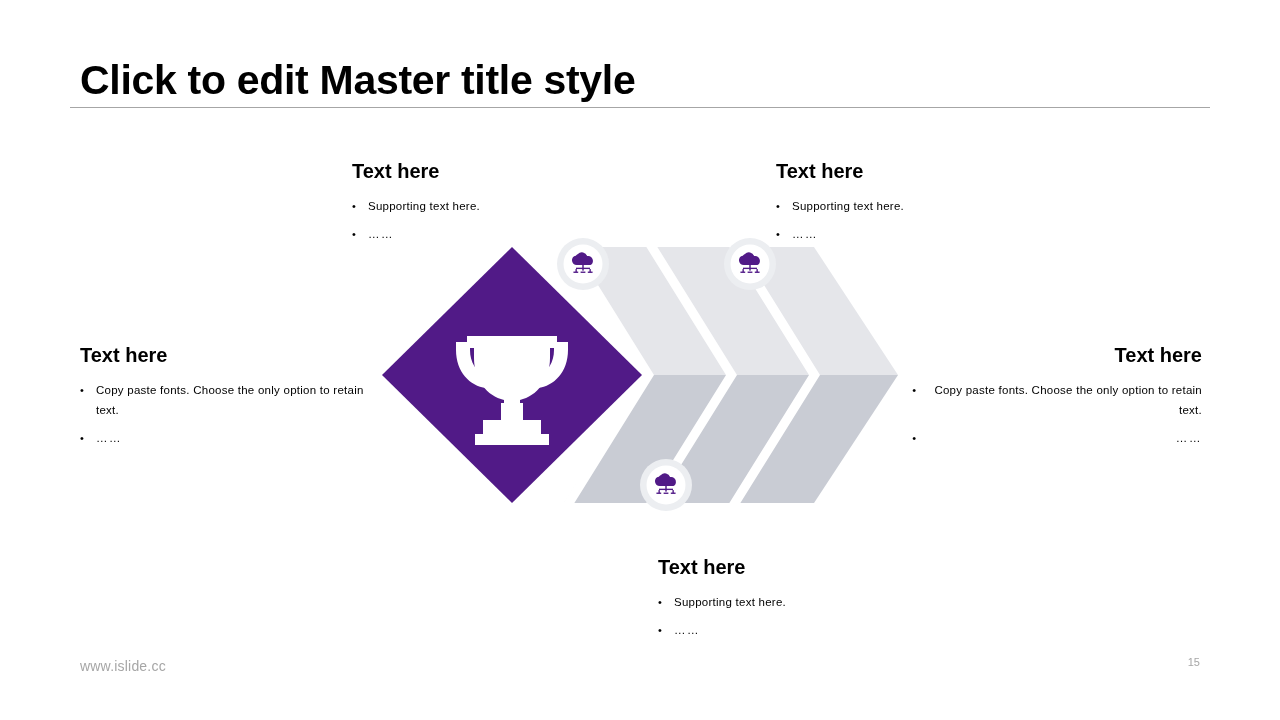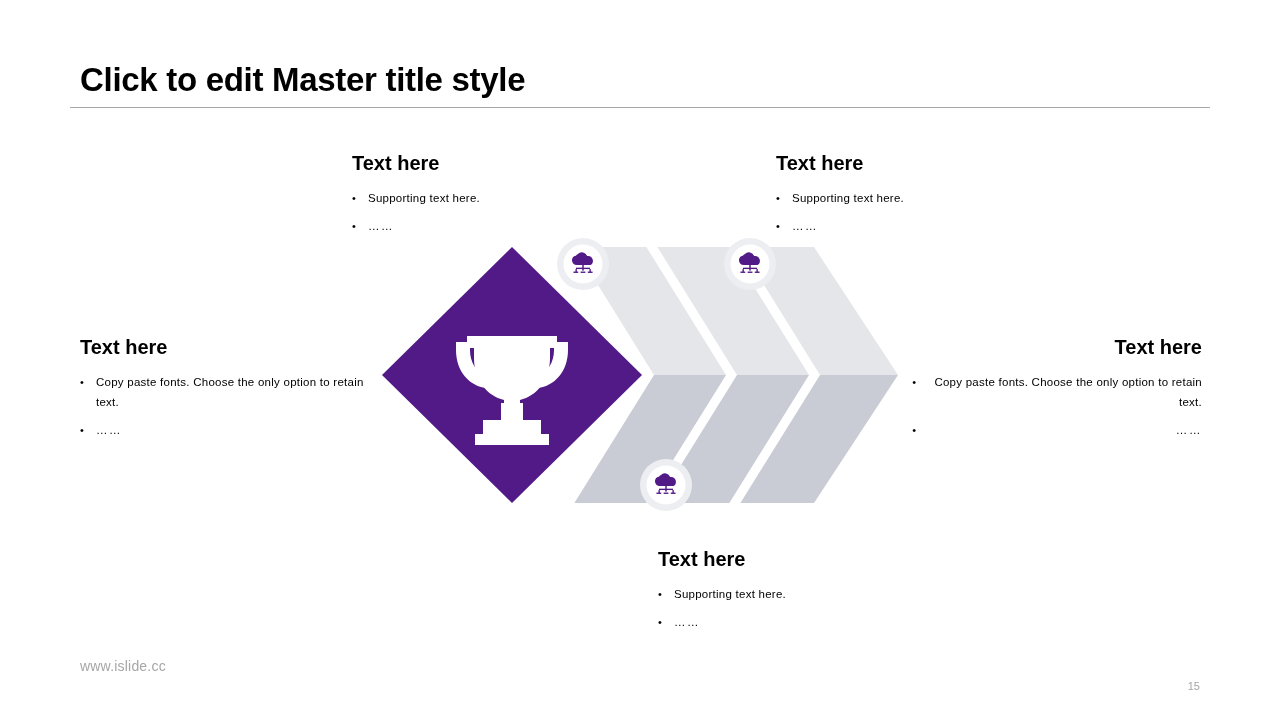--- a/index.html
+++ b/index.html
@@ -24,21 +24,21 @@
     height: 720px;
     background: #ffffff;
   }
 
   
   .title {
     position: absolute;
     left: 80px;
     top: 58px;
     width: 1130px;
-    font-size: 33px;
+    font-size: 41px;
     font-weight: bold;
     line-height: 44px;
     letter-spacing: -0.3px;
     color: #000000;
     white-space: nowrap;
   }
   .title-rule {
     position: absolute;
     left: 70px;
     top: 107px;
@@ -47,21 +47,21 @@
     background: #a6a6a6;
   }
 
   
   .block { position: absolute; }
   .block-heading {
     font-size: 20px;
     font-weight: bold;
     line-height: 26px;
     color: #000000;
-    margin: 8px 0 12px 0;
+    margin: 16px 0 12px 0;
   }
   .bullet-list {
     list-style: none;
     margin: 0;
     padding: 0;
   }
   .bullet-row {
     display: flex;
     align-items: flex-start;
     margin-bottom: 8px;
@@ -109,21 +109,21 @@
     position: absolute;
     left: 80px;
     top: 658px;
     font-size: 14px;
     color: #a6a6a6;
     letter-spacing: 0.2px;
   }
   .footer-right {
     position: absolute;
     right: 80px;
-    top: 680px;
+    top: 656px;
     font-size: 11px;
     color: #a6a6a6;
     text-align: right;
   }
 </style>
 </head>
 <body>
 
 <div class="slide">
 

